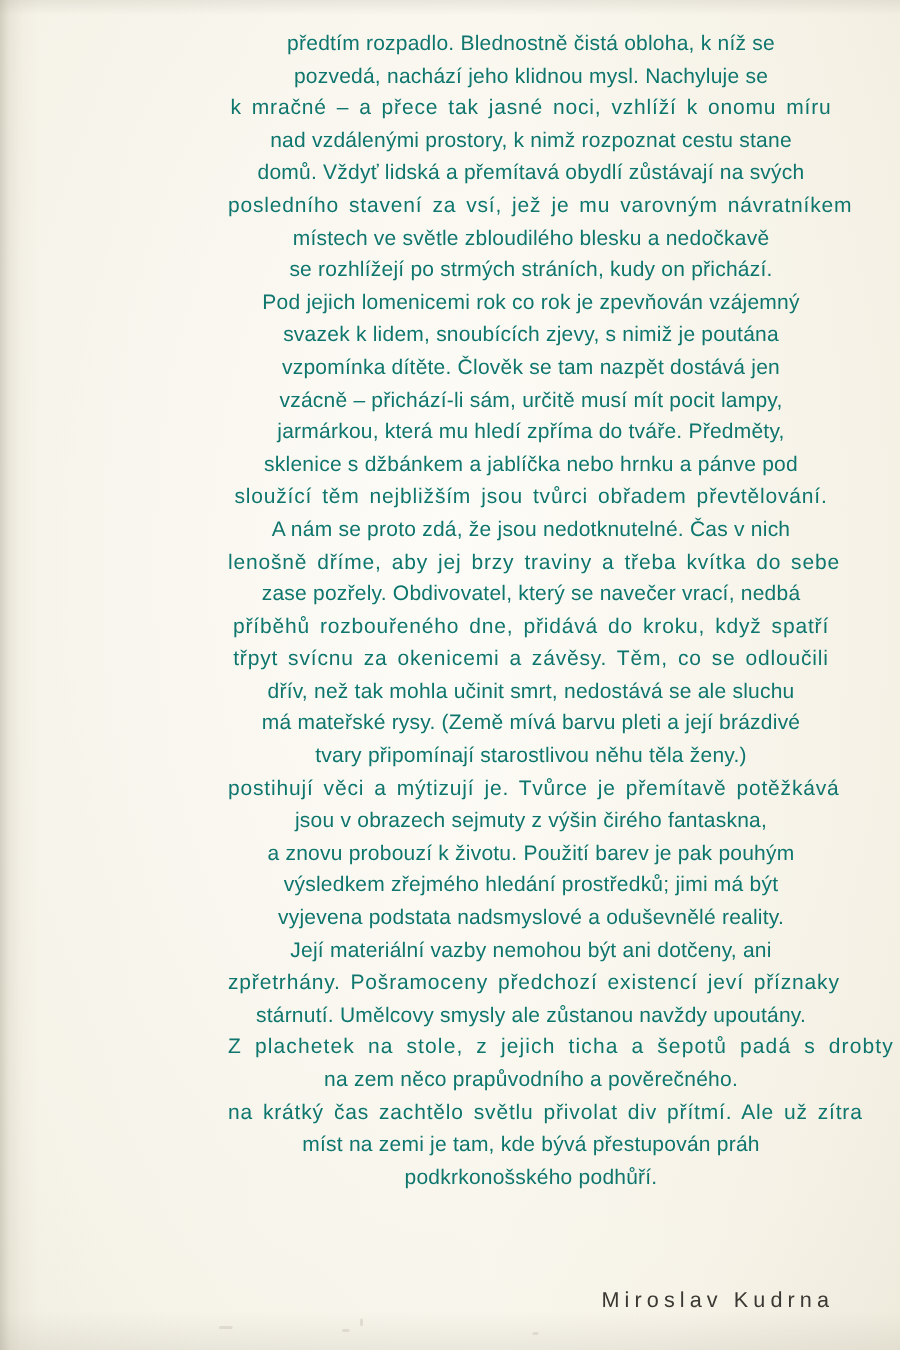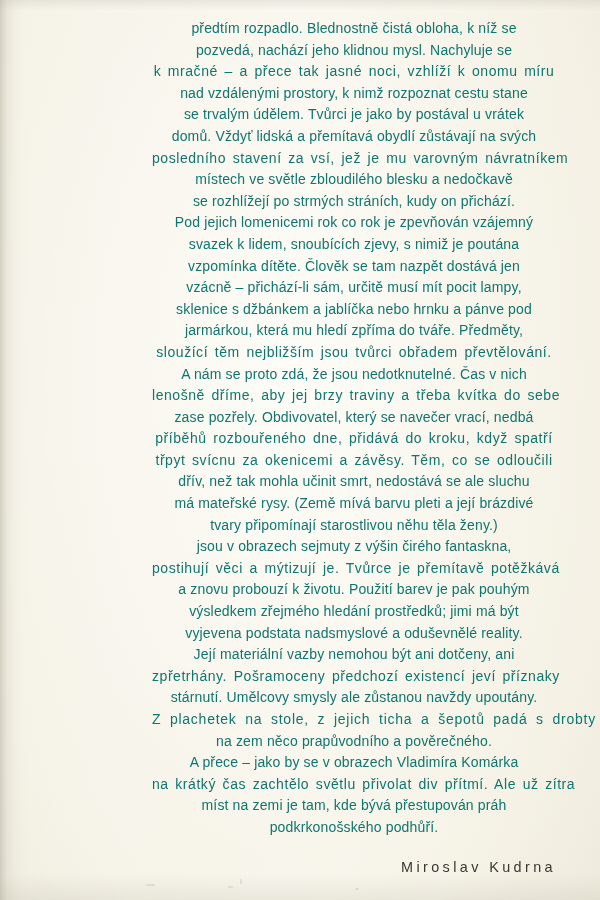--- a/index.html
+++ b/index.html
@@ -97,51 +97,49 @@
   <div id="paper-texture"></div>
   <div id="left-edge-shadow"></div>
   <div id="top-edge-shadow"></div>
   <div id="bottom-edge-shadow"></div>
 
   <div id="text-column">
       <div class="body-line">předtím rozpadlo. Blednostně čistá obloha, k níž se</div>
       <div class="body-line">pozvedá, nachází jeho klidnou mysl. Nachyluje se</div>
       <div class="body-line wide">k mračné – a přece tak jasné noci, vzhlíží k onomu míru</div>
       <div class="body-line">nad vzdálenými prostory, k nimž rozpoznat cestu stane</div>
-      <div class="body-line">se trvalým údělem. Tvůrci je jako by postával u vrátek</div>
       <div class="body-line">domů. Vždyť lidská a přemítavá obydlí zůstávají na svých</div>
       <div class="body-line wide">posledního stavení za vsí, jež je mu varovným návratníkem</div>
       <div class="body-line">místech ve světle zbloudilého blesku a nedočkavě</div>
       <div class="body-line">se rozhlížejí po strmých stráních, kudy on přichází.</div>
       <div class="body-line">Pod jejich lomenicemi rok co rok je zpevňován vzájemný</div>
       <div class="body-line">svazek k lidem, snoubících zjevy, s nimiž je poutána</div>
       <div class="body-line">vzpomínka dítěte. Člověk se tam nazpět dostává jen</div>
       <div class="body-line">vzácně – přichází-li sám, určitě musí mít pocit lampy,</div>
+      <div class="body-line">jarmárkou, která mu hledí zpříma do tváře. Předměty,</div>
       <div class="body-line">sklenice s džbánkem a jablíčka nebo hrnku a pánve pod</div>
-      <div class="body-line">jarmárkou, která mu hledí zpříma do tváře. Předměty,</div>
       <div class="body-line wide">sloužící těm nejbližším jsou tvůrci obřadem převtělování.</div>
       <div class="body-line">A nám se proto zdá, že jsou nedotknutelné. Čas v nich</div>
       <div class="body-line wide">lenošně dříme, aby jej brzy traviny a třeba kvítka do sebe</div>
       <div class="body-line">zase pozřely. Obdivovatel, který se navečer vrací, nedbá</div>
       <div class="body-line wide">příběhů rozbouřeného dne, přidává do kroku, když spatří</div>
       <div class="body-line wide">třpyt svícnu za okenicemi a závěsy. Těm, co se odloučili</div>
       <div class="body-line">dřív, než tak mohla učinit smrt, nedostává se ale sluchu</div>
       <div class="body-line">má mateřské rysy. (Země mívá barvu pleti a její brázdivé</div>
       <div class="body-line">tvary připomínají starostlivou něhu těla ženy.)</div>
+      <div class="body-line wide">postihují věci a mýtizují je. Tvůrce je přemítavě potěžkává</div>
       <div class="body-line">jsou v obrazech sejmuty z výšin čirého fantaskna,</div>
-      <div class="body-line wide">postihují věci a mýtizují je. Tvůrce je přemítavě potěžkává</div>
       <div class="body-line">a znovu probouzí k životu. Použití barev je pak pouhým</div>
       <div class="body-line">výsledkem zřejmého hledání prostředků; jimi má být</div>
       <div class="body-line">vyjevena podstata nadsmyslové a oduševnělé reality.</div>
       <div class="body-line">Její materiální vazby nemohou být ani dotčeny, ani</div>
       <div class="body-line wide">zpřetrhány. Pošramoceny předchozí existencí jeví příznaky</div>
       <div class="body-line">stárnutí. Umělcovy smysly ale zůstanou navždy upoutány.</div>
       <div class="body-line widest">Z plachetek na stole, z jejich ticha a šepotů padá s drobty</div>
       <div class="body-line">na zem něco prapůvodního a pověrečného.</div>
-      <div class="body-line">A přece – jako by se v obrazech Vladimíra Komárka</div>
       <div class="body-line wide">na krátký čas zachtělo světlu přivolat div přítmí. Ale už zítra</div>
       <div class="body-line">míst na zemi je tam, kde bývá přestupován práh</div>
       <div class="body-line">podkrkonošského podhůří.</div>
     </div>
 
   <div id="signature">Miroslav Kudrna</div>
 
   <div class="speckle" style="left:146px; top:884px; width:9px; height:2px;"></div>
   <div class="speckle" style="left:228px; top:886px; width:5px; height:2px;"></div>
   <div class="speckle" style="left:240px; top:879px; width:2px; height:5px;"></div>

